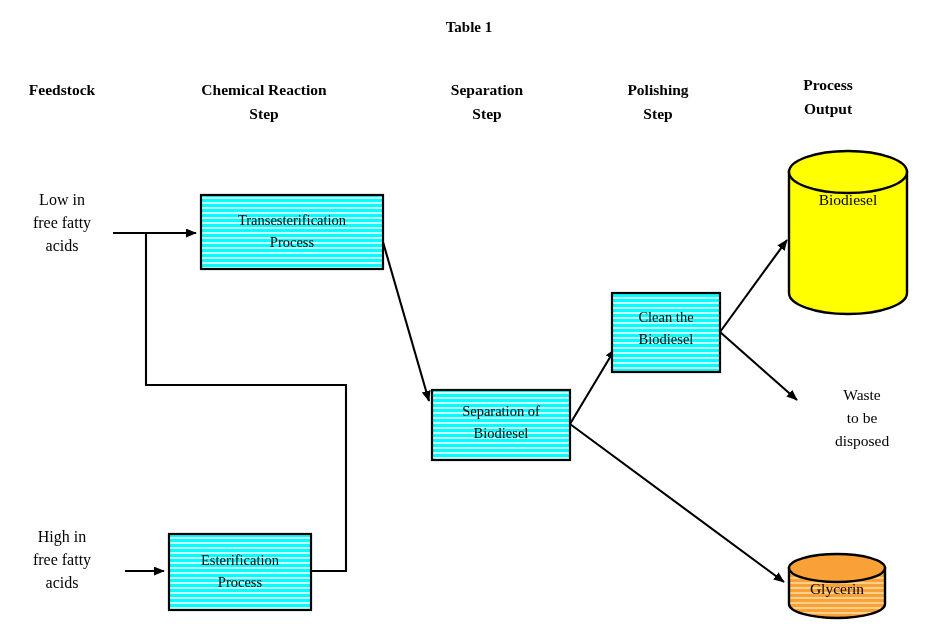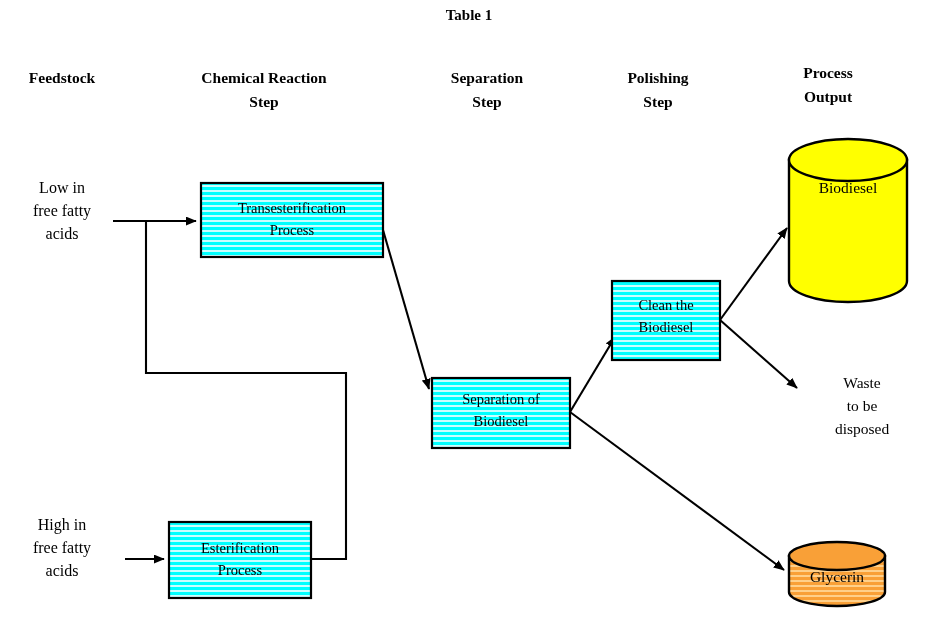--- a/index.html
+++ b/index.html
@@ -11,21 +11,21 @@
     width: 938px;
     height: 624px;
     font-family: "Liberation Serif", "DejaVu Serif", serif;
     color: #000000;
     position: relative;
     overflow: hidden;
   }
   #diagram-root {
     position: absolute;
     left: 0;
-    top: 0;
+    top: 12px;
     width: 938px;
     height: 608px;
   }
   svg.canvas {
     position: absolute;
     left: 0;
     top: 0;
     width: 938px;
     height: 624px;
   }

